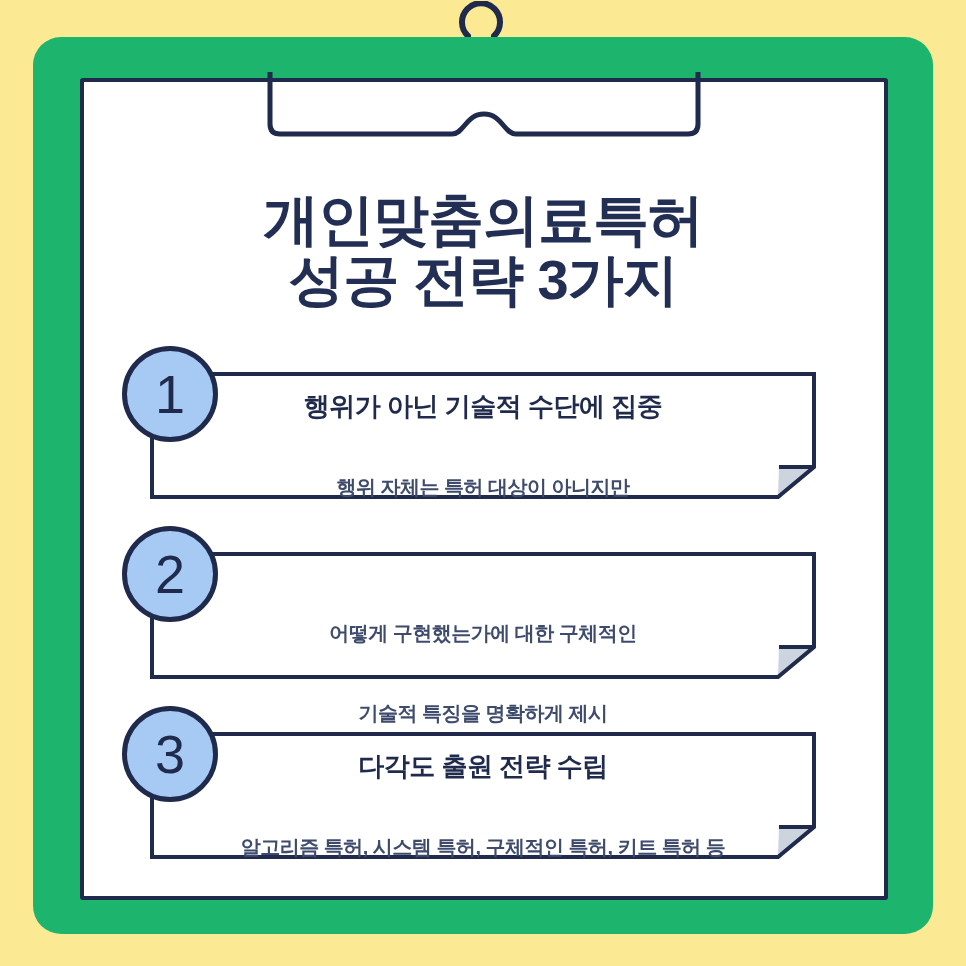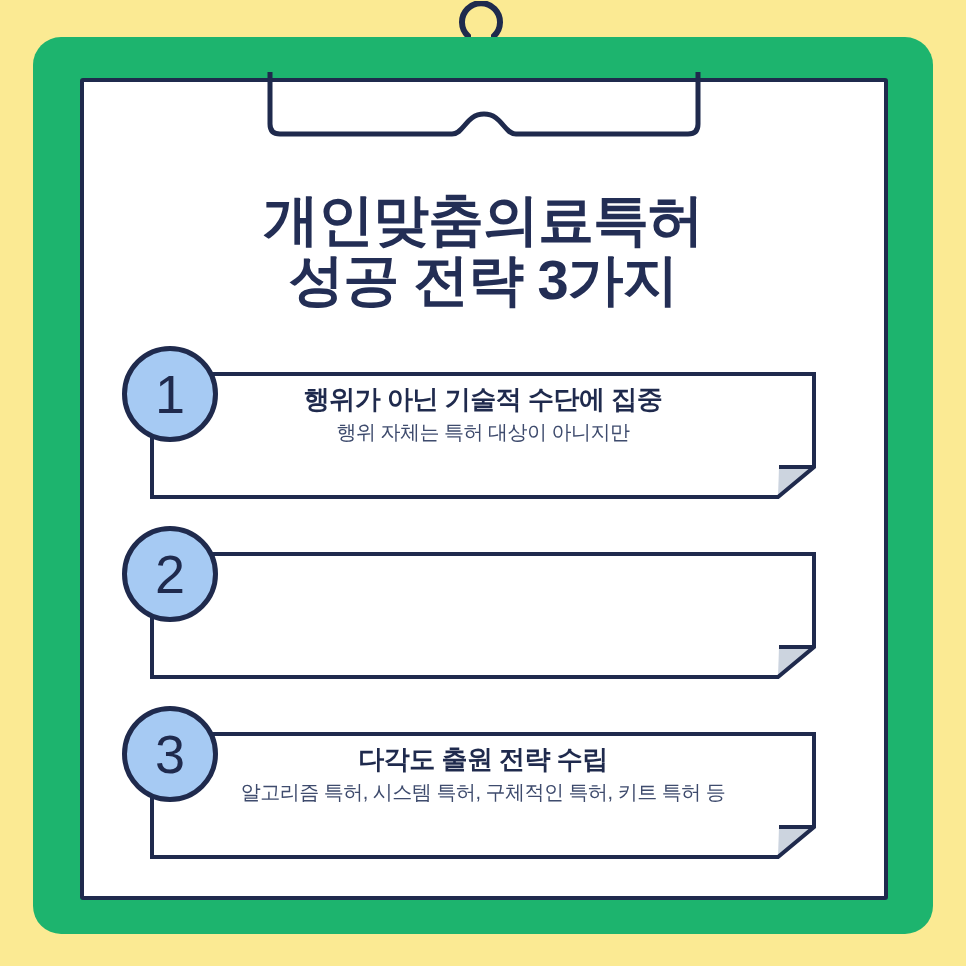--- a/index.html
+++ b/index.html
@@ -43,29 +43,30 @@
   
   .card{
     position:absolute;left:150px;width:666px;height:127px;
     background:var(--paper-white);border:4px solid var(--outline-navy);
   }
   .card.c1{top:372px;}
   .card.c2{top:552px;}
   .card.c3{top:732px;}
   .card-content{
     position:absolute;inset:0;display:flex;flex-direction:column;
-    align-items:center;justify-content:flex-start;padding-top:6px;text-align:center;
+    align-items:center;justify-content:flex-start;padding-top:13px;text-align:center;
   }
   .card-heading{
     font-size:26px;font-weight:800;line-height:34px;color:var(--outline-navy);
     letter-spacing:-0.5px;
   }
   .card-body-line{
-    font-size:20px;font-weight:400;line-height:32px;color:var(--body-text);
+    font-size:20px;font-weight:700;line-height:32px;color:var(--body-text);
     letter-spacing:-0.5px;
+    margin-top:48px;
   }
   .fold{position:absolute;right:-4px;bottom:-4px;width:46px;height:40px;}
   .badge{
     position:absolute;left:-32px;top:-30px;width:96px;height:96px;border-radius:50%;
     background:var(--badge-blue);border:5px solid var(--outline-navy);
     display:flex;align-items:center;justify-content:center;
     font-size:54px;font-weight:500;color:var(--outline-navy);
   }
 </style>
 </head>
@@ -99,20 +100,22 @@
       <rect x="0" y="0" width="46" height="40" style="fill:var(--paper-white);"></rect>
       <path d="M9,8 L44,8 L8,38 Z" style="fill:var(--fold-gray);"></path>
       <path d="M0,38 L8,38 L44,8 L44,0" fill="none" style="stroke:var(--outline-navy);" stroke-width="4"></path>
       <path d="M9,8 L44,8" fill="none" style="stroke:var(--outline-navy);" stroke-width="4"></path>
     </svg>
     <div class="badge">1</div>
   </section>
 
   <section class="card c2">
     <div class="card-content">
+      <div class="card-body-line">어떻게 구현했는가에 대한 구체적인</div>
+      <div class="card-body-line">기술적 특징을 명확하게 제시</div>
     </div>
     <svg class="fold" viewBox="0 0 46 40" aria-hidden="true">
       <rect x="0" y="0" width="46" height="40" style="fill:var(--paper-white);"></rect>
       <path d="M9,8 L44,8 L8,38 Z" style="fill:var(--fold-gray);"></path>
       <path d="M0,38 L8,38 L44,8 L44,0" fill="none" style="stroke:var(--outline-navy);" stroke-width="4"></path>
       <path d="M9,8 L44,8" fill="none" style="stroke:var(--outline-navy);" stroke-width="4"></path>
     </svg>
     <div class="badge">2</div>
   </section>
 

